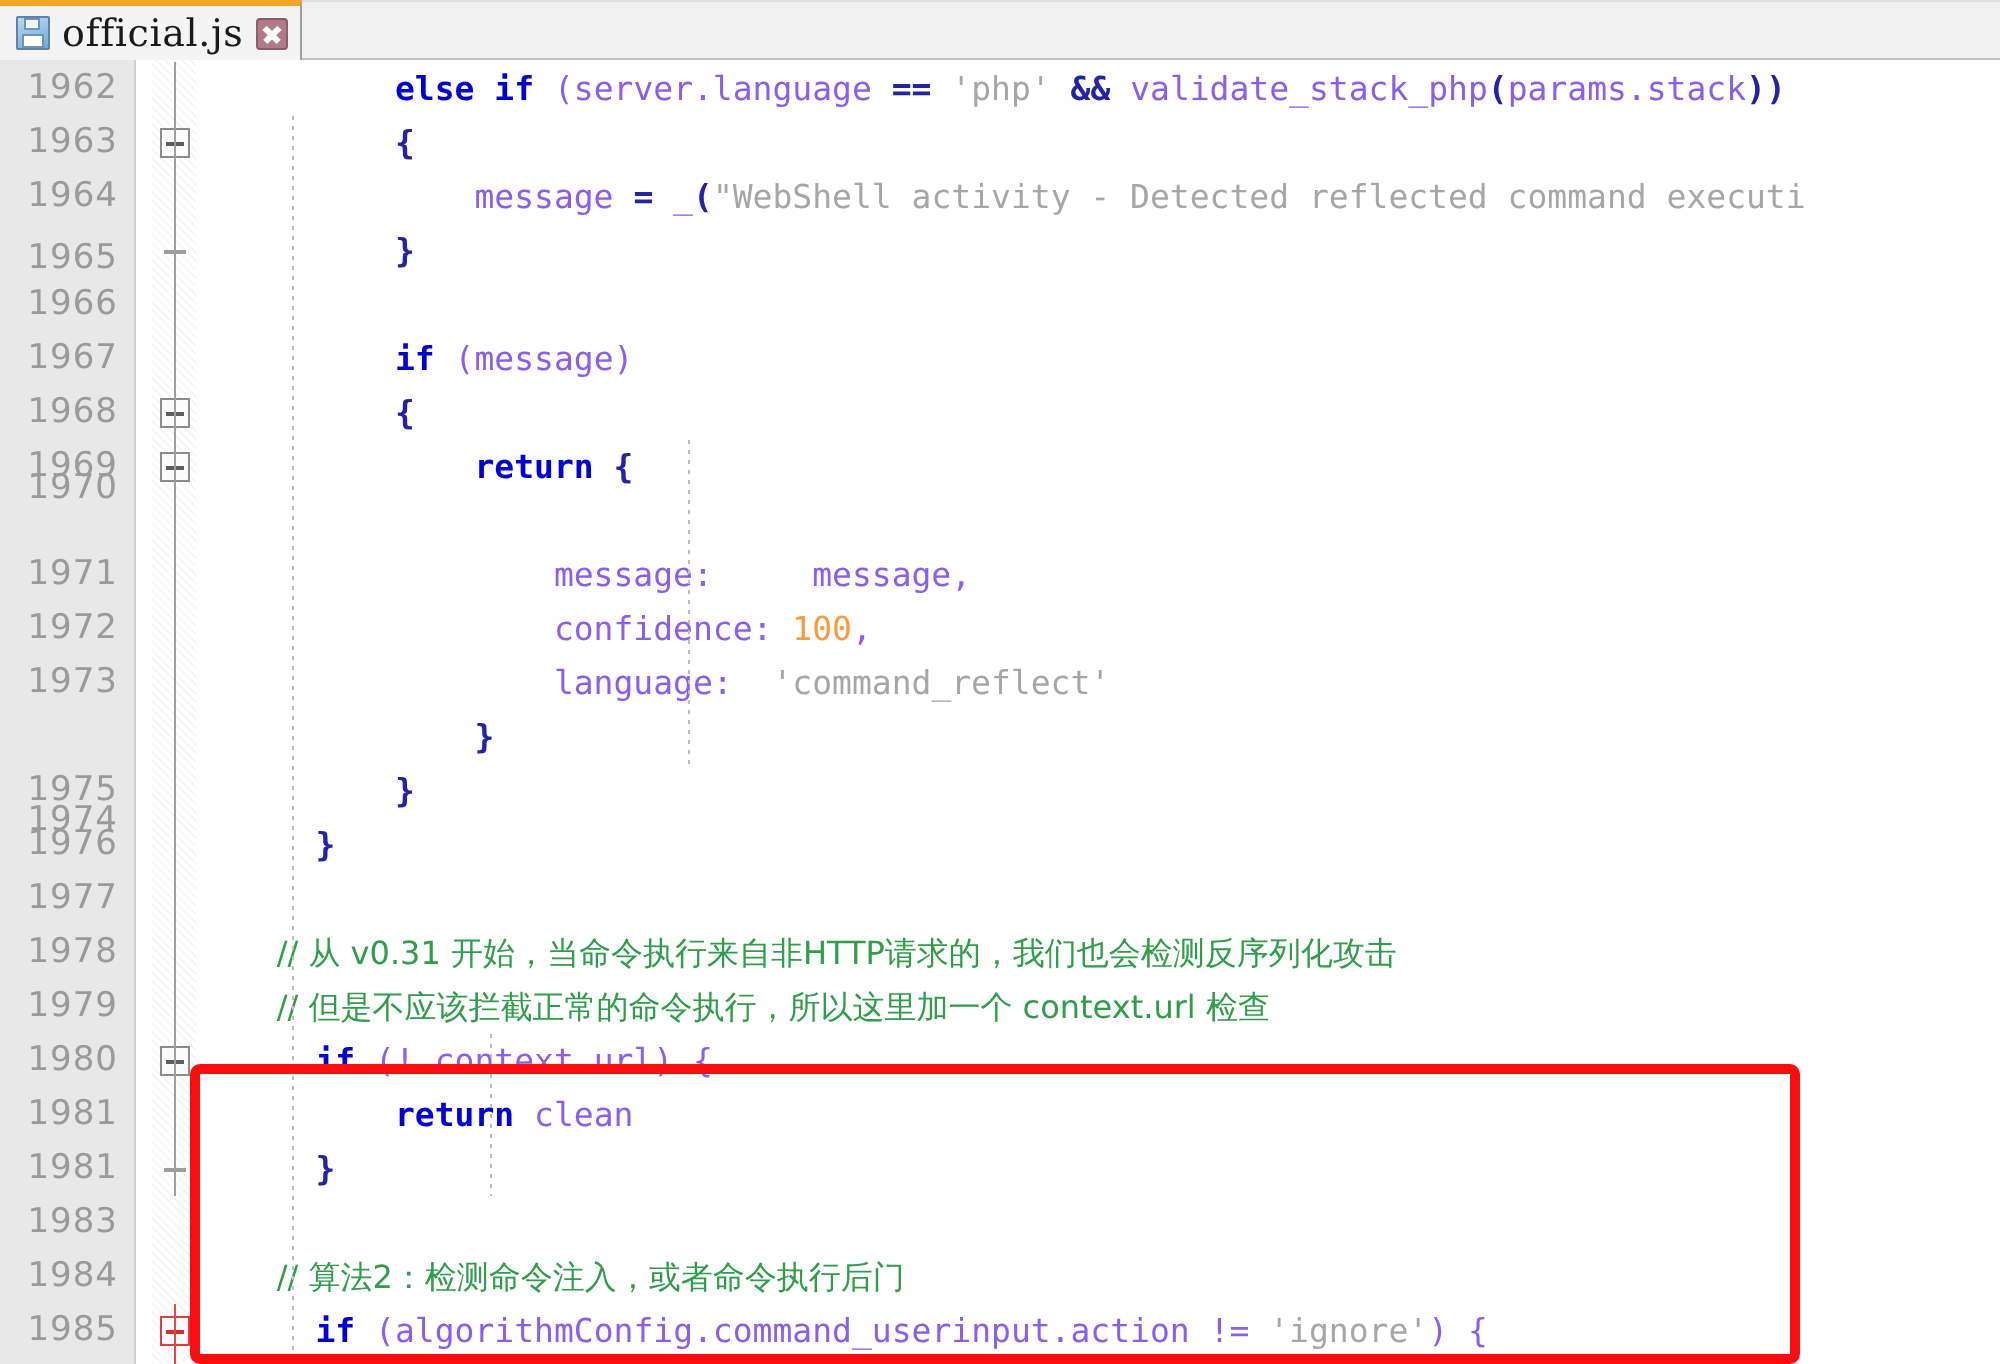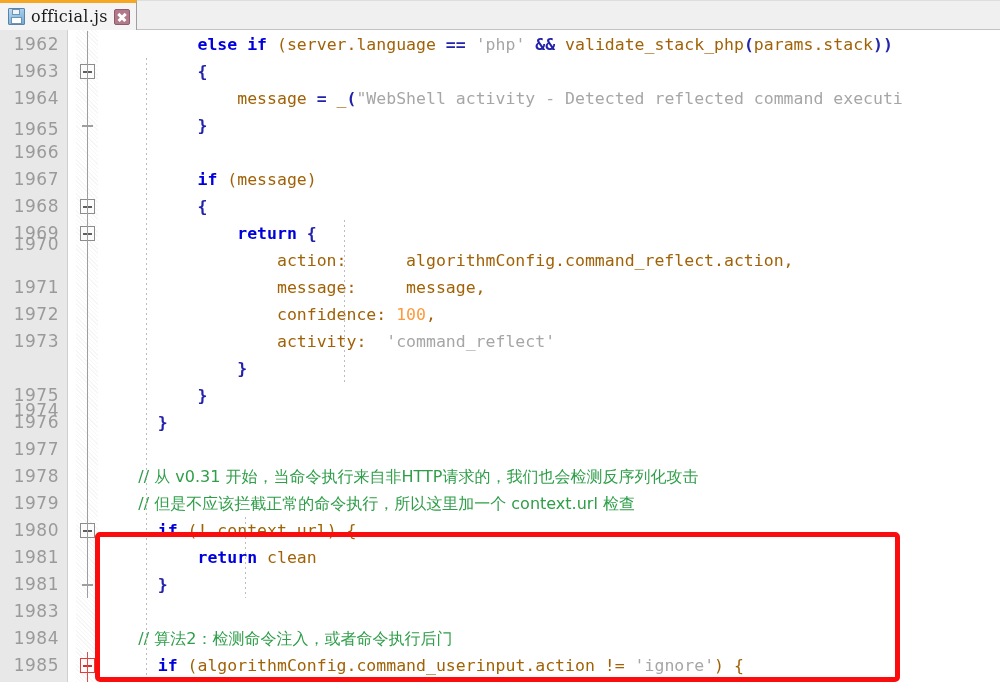--- a/index.html
+++ b/index.html
@@ -31,21 +31,21 @@
     padding: 0 6px 0 8px;
     background: #f4f4f4;
     border-top: 3px solid #f5a623;
     border-right: 1px solid #9f9f9f;
     box-sizing: border-box;
     height: 30px;
     position: relative;
   }
   .tab .tab-title {
     font-family: "DejaVu Serif", "Liberation Serif", serif;
-    font-size: 16px;
+    font-size: 19px;
     color: #1a1a1a;
     letter-spacing: 0.3px;
     white-space: nowrap;
   }
   
   .floppy {
     width: 17px; height: 17px;
     position: relative;
     flex: 0 0 auto;
   }
@@ -149,21 +149,21 @@
     font-family: "DejaVu Sans Mono", "Liberation Mono", monospace;
     font-size: 16.5px;
     color: #333333;
   }
 
   
   .kw   { color: #0000dd; font-weight: bold; }
   .str  { color: #a6a6a6; }
   .num  { color: #ff9a3c; }
   .cmt  { color: #2e9e48; font-family: "DejaVu Sans", "Liberation Sans", sans-serif; font-size: 16px; }
-  .plain{ color: #a16207; }
+  .plain{ color: #8b5cf6; }
   .punc { color: #2222aa; font-weight: bold; }
 
   
   .fold-vline {
     position: absolute;
     left: 19px;
     width: 1px;
     background: #9e9e9e;
   }
   .fold-vline.red { background: #e24a4a; width: 1.5px; left: 18.5px; }
@@ -275,24 +275,23 @@
 
   <div class="code-area" id="code-area">
       <div class="code-line" style="top: 1px; left: 10px;"><span class="plain">        </span><span class="kw">else if</span><span class="plain"> (server.language </span><span class="punc">==</span><span class="plain"> </span><span class="str">'php'</span><span class="plain"> </span><span class="punc">&amp;&amp;</span><span class="plain"> validate_stack_php</span><span class="punc">(</span><span class="plain">params.stack</span><span class="punc">))</span></div>
       <div class="code-line" style="top: 28px; left: 10px;"><span class="plain">        </span><span class="punc">{</span></div>
       <div class="code-line" style="top: 55px; left: 10px;"><span class="plain">            message </span><span class="punc">=</span><span class="plain"> _</span><span class="punc">(</span><span class="str">"WebShell activity - Detected reflected command executi</span></div>
       <div class="code-line" style="top: 82px; left: 10px;"><span class="plain">        </span><span class="punc">}</span></div>
       <div class="code-line" style="top: 109px; left: 10px;"></div>
       <div class="code-line" style="top: 136px; left: 10px;"><span class="plain">        </span><span class="kw">if</span><span class="plain"> (message)</span></div>
       <div class="code-line" style="top: 163px; left: 10px;"><span class="plain">        </span><span class="punc">{</span></div>
       <div class="code-line" style="top: 190px; left: 10px;"><span class="plain">            </span><span class="kw">return</span><span class="plain"> </span><span class="punc">{</span></div>
-      <div class="code-line" style="top: 217px; left: 10px;"><span class="plain">                action:      algorithmConfig.command_reflect.action,</span></div>
       <div class="code-line" style="top: 244px; left: 10px;"><span class="plain">                message:     message,</span></div>
       <div class="code-line" style="top: 271px; left: 10px;"><span class="plain">                confidence: </span><span class="num">100</span><span class="plain">,</span></div>
-      <div class="code-line" style="top: 298px; left: 10px;"><span class="plain">                activity:  </span><span class="str">'command_reflect'</span></div>
+      <div class="code-line" style="top: 298px; left: 10px;"><span class="plain">                language:  </span><span class="str">'command_reflect'</span></div>
       <div class="code-line" style="top: 325px; left: 10px;"><span class="plain">            </span><span class="punc">}</span></div>
       <div class="code-line" style="top: 352px; left: 10px;"><span class="plain">        </span><span class="punc">}</span></div>
       <div class="code-line" style="top: 379px; left: 10px;"><span class="plain">    </span><span class="punc">}</span></div>
       <div class="code-line" style="top: 406px; left: 10px;"></div>
       <div class="code-line" style="top: 433px; left: 10px;"><span class="cmt">    // 从 v0.31 开始，当命令执行来自非HTTP请求的，我们也会检测反序列化攻击</span></div>
       <div class="code-line" style="top: 460px; left: 10px;"><span class="cmt">    // 但是不应该拦截正常的命令执行，所以这里加一个 context.url 检查</span></div>
       <div class="code-line" style="top: 514px; left: 10px;"><span class="plain">        </span><span class="kw">return</span><span class="plain"> clean</span></div>
       <div class="code-line" style="top: 487px; left: 10px;"><span class="plain">    </span><span class="kw">if</span><span class="plain"> (! context.url) {</span></div>
       <div class="code-line" style="top: 541px; left: 10px;"><span class="plain">    </span><span class="punc">}</span></div>
       <div class="code-line" style="top: 568px; left: 10px;"></div>

